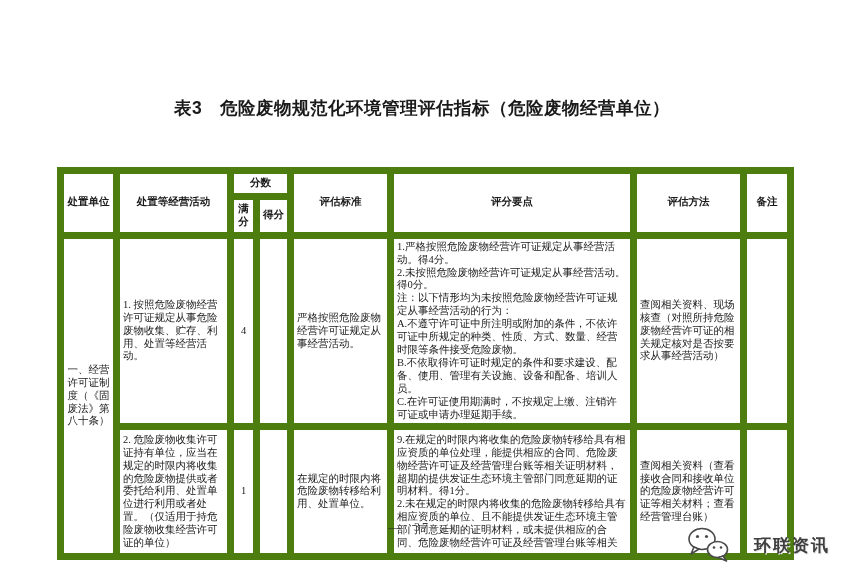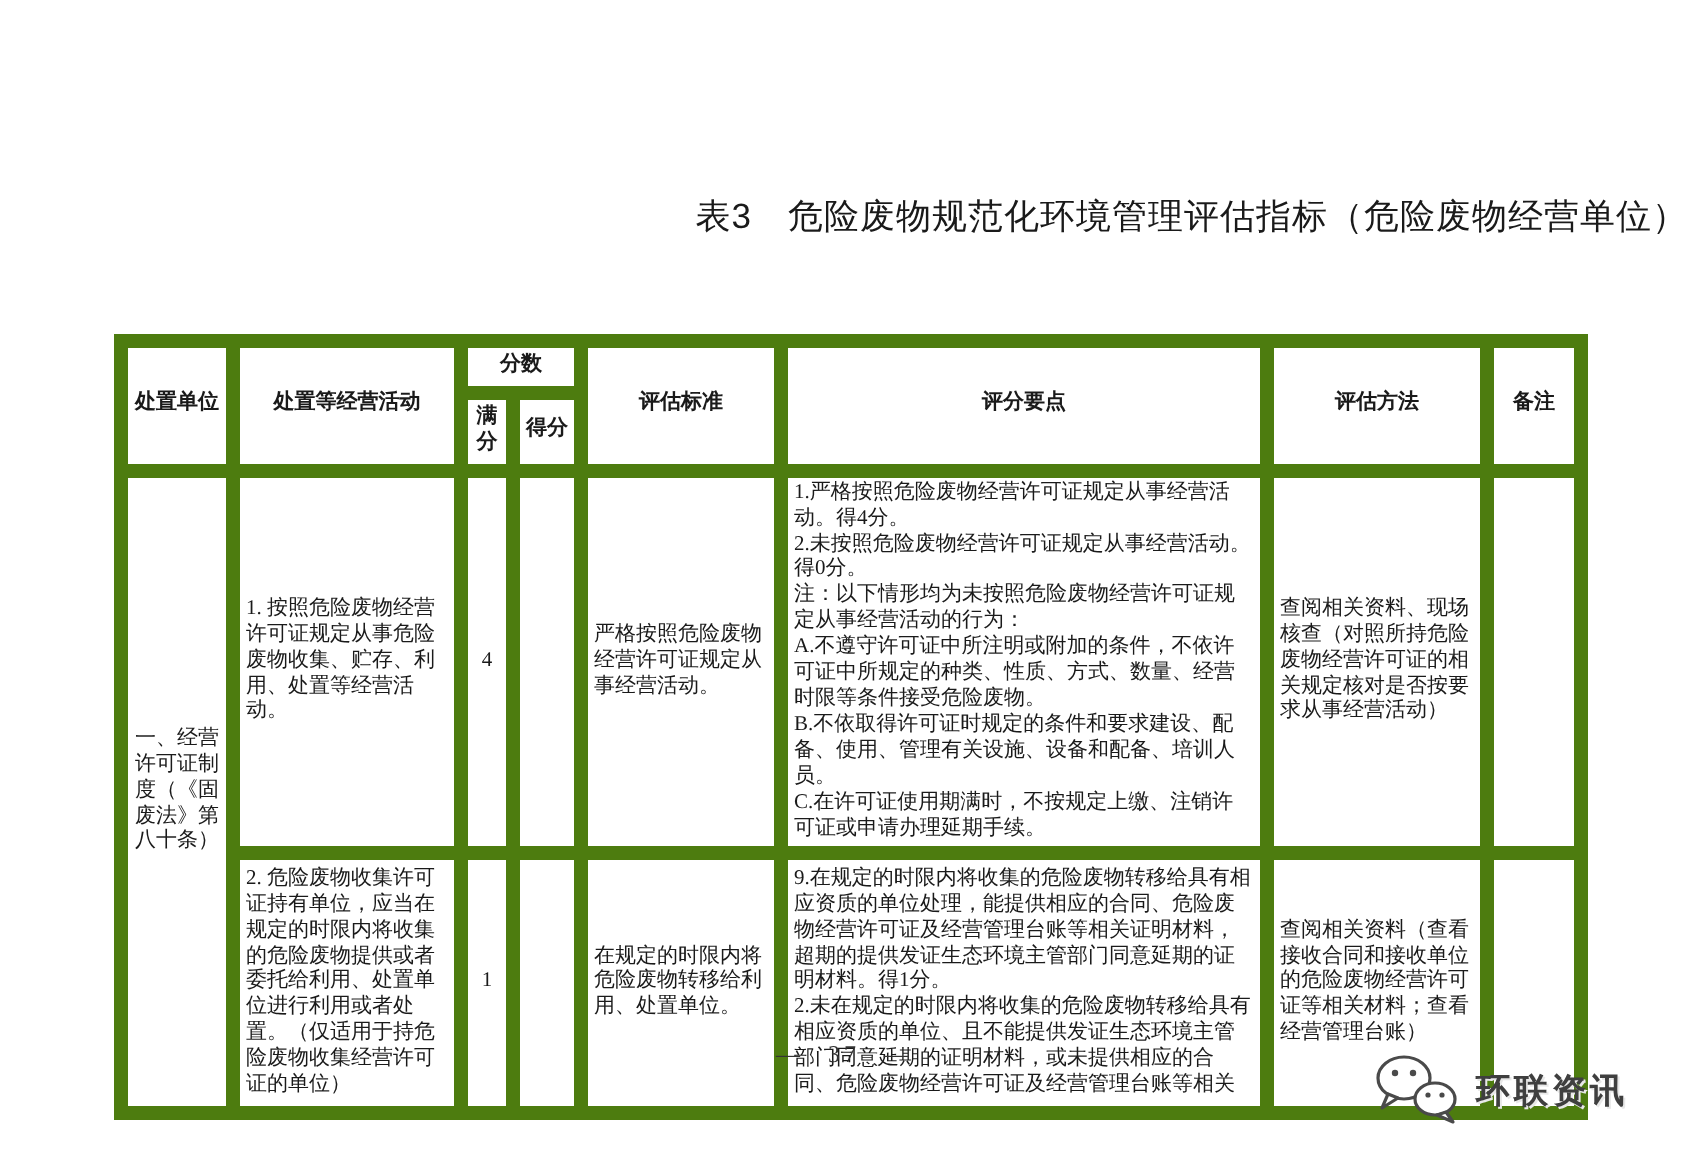--- a/index.html
+++ b/index.html
@@ -7,23 +7,23 @@
   body {
     width: 844px; height: 581px;
     position: relative;
     font-family: "Liberation Serif", "DejaVu Serif", serif;
     color: #1a1a1a;
     overflow: hidden;
   }
   .title {
     position: absolute;
     top: 96px; left: 0; right: 0;
-    text-align: right;
+    text-align: center;
     font-size: 17.5px;
-    font-weight: normal;
+    font-weight: bold;
     letter-spacing: 0.5px;
     font-family: "Liberation Sans", "DejaVu Sans", sans-serif;
   }
   table.doc-table {
     position: absolute;
     top: 167px; left: 57px;
     width: 730px;
     border-collapse: collapse;
     table-layout: fixed;
   }
@@ -62,20 +62,21 @@
     align-items: center;
     gap: 6px;
   }
   .watermark .brand-text {
     font-size: 17px;
     font-weight: bold;
     color: #3f3f3f;
     letter-spacing: 2px;
     font-family: Liberation Mono, monospace;
     text-shadow: 1px 1px 0 #e8e8e8;
+    margin-left: 16px;
   }
   .wm-icon { width: 46px; height: 38px; }
 </style>
 </head>
 <body>
 
 <div class="title">表3　危险废物规范化环境管理评估指标（危险废物经营单位）</div>
 
 <table class="doc-table">
   <colgroup>

